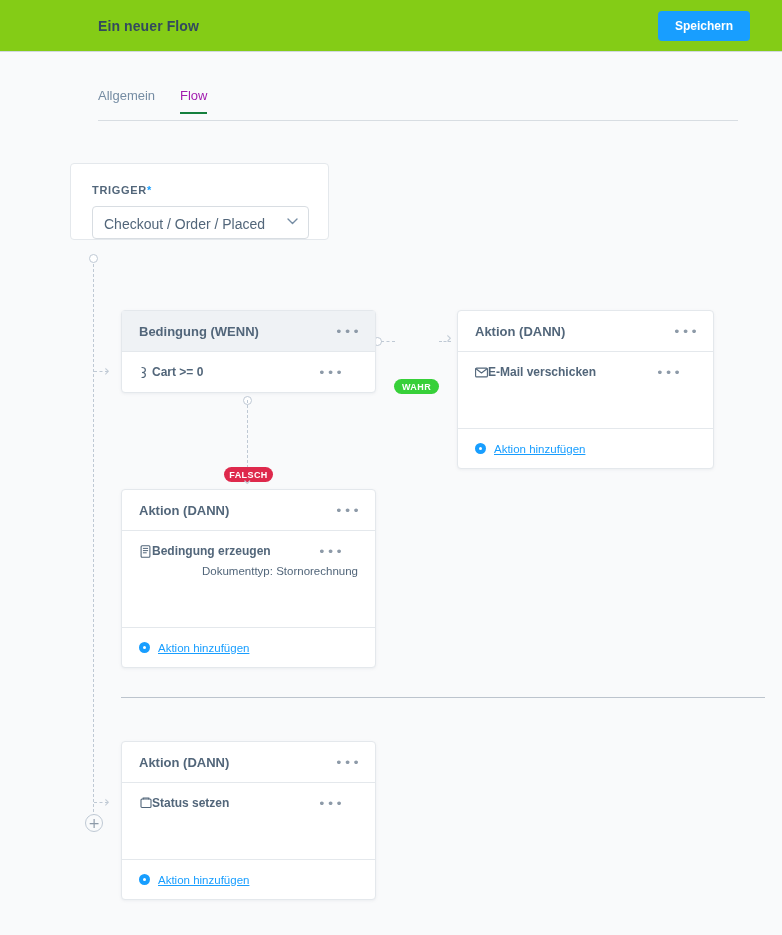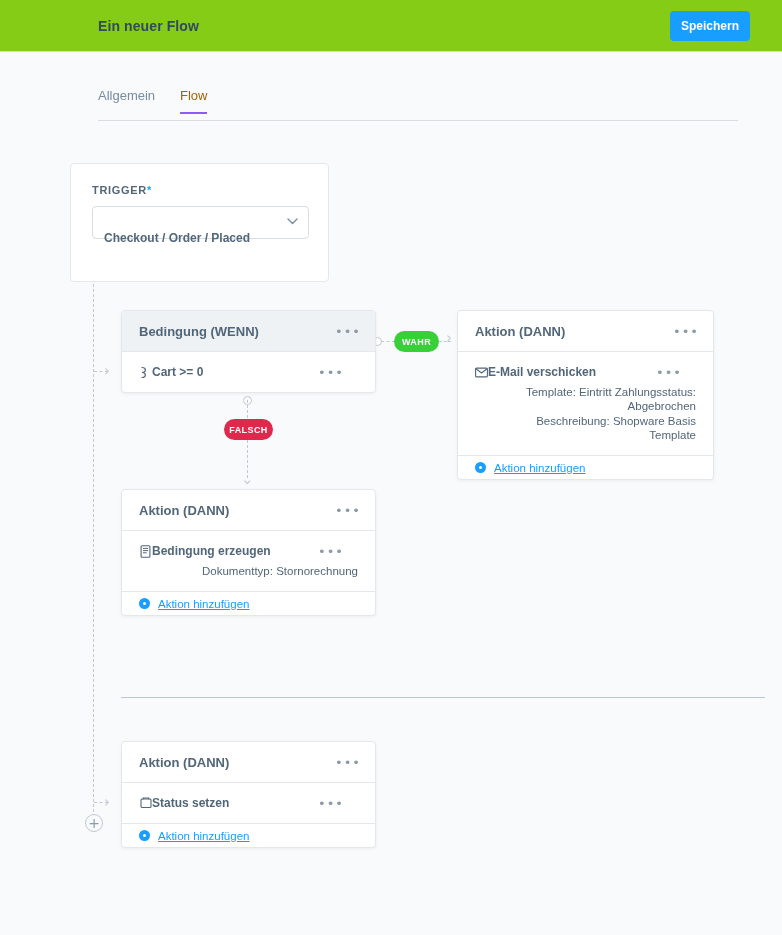--- a/index.html
+++ b/index.html
@@ -21,21 +21,21 @@
   }
   .topbar-title{
     position:absolute;left:98px;top:18px;
     font-size:14px;font-weight:bold;color:#33495e;
     letter-spacing:.1px;
   }
   .save-btn{
     position:absolute;right:32px;top:11px;
     background:#189eff;color:#ffffff;
     border:none;border-radius:4px;
-    height:30px;padding:0 11px;
+    height:30px;padding:0 17px;
     font-family:"Liberation Sans", sans-serif;
     font-size:12px;font-weight:bold;
     cursor:pointer;
     display:flex;align-items:center;justify-content:center;
   }
 
   
   .tabs{
     position:absolute;left:98px;top:88px;width:640px;height:33px;
     border-bottom:1px solid #d8dde2;
@@ -44,22 +44,22 @@
   .tab{
     position:absolute;top:0;
     font-size:13px;color:#758ca3;
     padding-bottom:9px;
     cursor:pointer;
     box-sizing:border-box;
   }
   .tab.t0{left:0;}
   .tab.t1{left:82px;}
   .tab.active{
-    color:#a16207;
-    border-bottom:2px solid #8b5cf6;
+    color:#a21caf;
+    border-bottom:2px solid #15803d;
   }
 
   
   .vline{
     position:absolute;left:93px;top:264px;width:0;height:558px;
     border-left:1px dashed #bfc9d4;
   }
   .node-dot{
     position:absolute;width:9px;height:9px;border-radius:50%;
     background:#ffffff;border:1px solid #bfc9d4;box-sizing:border-box;
@@ -93,21 +93,22 @@
     position:absolute;left:247px;top:400px;width:0;height:78px;
     border-left:1px dashed #bfc9d4;
   }
 
   .badge{
     position:absolute;
     border-radius:11px;
     color:#ffffff;font-size:9px;font-weight:bold;
     letter-spacing:.4px;
     display:flex;align-items:center;justify-content:center;
-    height:21px;
+    height:15px;
+    margin-top:48px;
   }
   .badge-wahr{left:394px;top:331px;width:45px;background:#37d039;}
   .badge-falsch{left:224px;top:419px;width:49px;background:#de294c;}
 
   .plus-btn{
     position:absolute;left:85px;top:814px;
     width:18px;height:18px;border-radius:50%;
     border:1px solid #bfc9d4;background:#f9fafb;
     box-sizing:border-box;
     display:flex;align-items:center;justify-content:center;
@@ -116,41 +117,41 @@
     font-family:"DejaVu Sans", sans-serif;
   }
 
   .divider{
     position:absolute;left:121px;top:697px;width:644px;height:0;
     border-top:1px solid #bcc4cd;
   }
 
   
   .trigger-card{
-    position:absolute;left:70px;top:163px;width:259px;height:119px;
+    position:absolute;left:70px;top:163px;width:259px;height:77px;
     background:#ffffff;
     border:1px solid #e4e8ec;
     border-radius:4px;
     box-sizing:border-box;
   }
   .trigger-label{
     position:absolute;left:21px;top:20px;
     font-size:11px;font-weight:bold;color:#52667a;
     letter-spacing:.7px;
   }
   .req-star{color:#189eff;font-weight:bold;}
   .trigger-select{
     position:absolute;left:21px;top:42px;width:217px;height:33px;
     border:1px solid #d8dde2;border-radius:4px;
     background:#ffffff;box-sizing:border-box;
     cursor:pointer;
   }
   .trigger-select-val{
-    position:absolute;left:11px;top:24px;
-    font-size:12px;color:#52667a;font-weight:bold;
+    position:absolute;left:11px;top:9px;
+    font-size:14px;color:#52667a;
   }
   .caret{
     position:absolute;right:10px;top:8px;
     color:#758ca3;font-size:12px;line-height:1;
     font-family:"DejaVu Sans", sans-serif;
   }
 
   
   .card{
     position:absolute;
@@ -197,25 +198,26 @@
   .row-icon svg{display:block;}
   .row-title{
     font-size:12px;font-weight:bold;color:#52667a;
   }
   .meta{
     margin-top:6px;margin-left:21px;
     font-size:11.5px;color:#52667a;line-height:1.24;
   }
   .card-foot{
     border-top:1px solid #e4e8ec;
-    height:24px;
+    height:40px;
     display:flex;align-items:center;
     padding:0 17px;
     box-sizing:border-box;
     gap:8px;
+    margin-top:36px;
   }
   .add-link{
     font-size:11.5px;color:#189eff;
     text-decoration:underline;cursor:pointer;
   }
   .add-icon{
     width:11px;height:11px;border-radius:50%;
     background:#189eff;
     display:flex;align-items:center;justify-content:center;
     flex:none;
@@ -307,25 +309,20 @@
     <div class="body-row">
       <span class="row-icon">
         <svg width="13" height="11" viewBox="0 0 13 11">
             <rect x="0.6" y="1.1" width="11.8" height="8.8" rx="1" stroke="#52667a" stroke-width="1.1" fill="none"></rect>
             <path d="M1 1.8 L6.5 6 L12 1.8" stroke="#52667a" stroke-width="1.1" fill="none" stroke-linecap="round" stroke-linejoin="round"></path>
           </svg>
       </span>
       <span class="row-title">E-Mail verschicken</span>
       <span class="dots">•••</span>
     </div>
-    <div class="meta">
-      <div>Template: Eintritt Zahlungsstatus:</div>
-      <div>Abgebrochen</div>
-      <div>Beschreibung: Shopware Basis Template</div>
-    </div>
   </div>
   <div class="card-foot">
     <span class="add-icon">
         <i></i>
       </span>
     <span class="add-link">Aktion hinzufügen</span>
   </div>
 </div>
 
 <div class="card card-act-doc">

